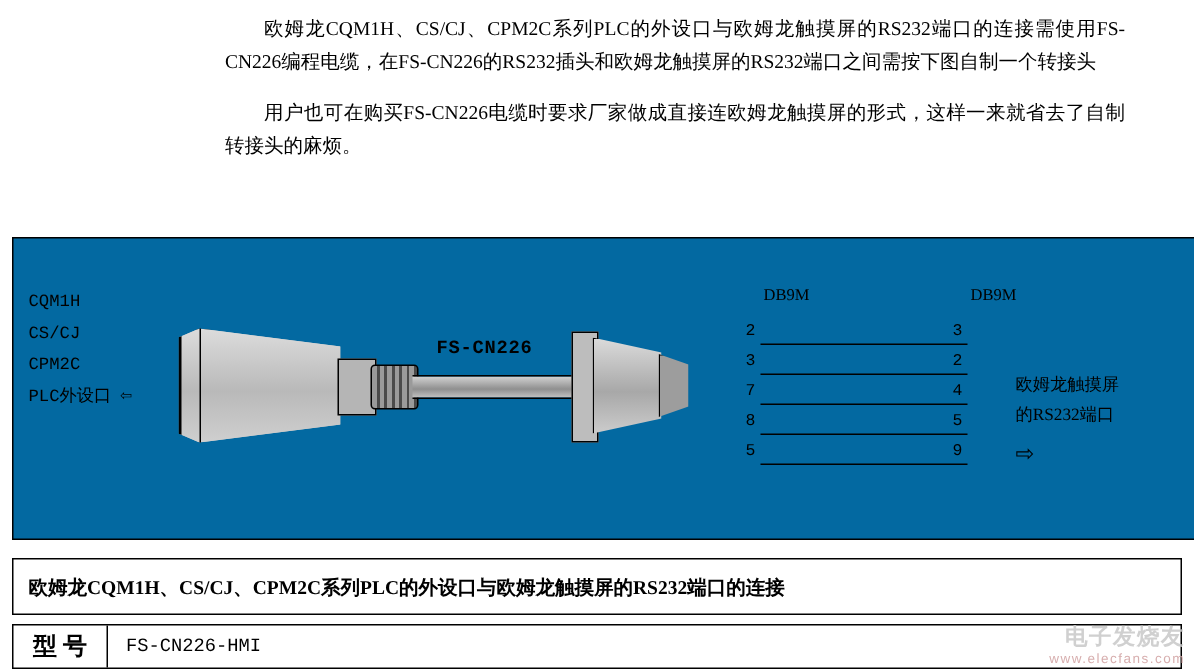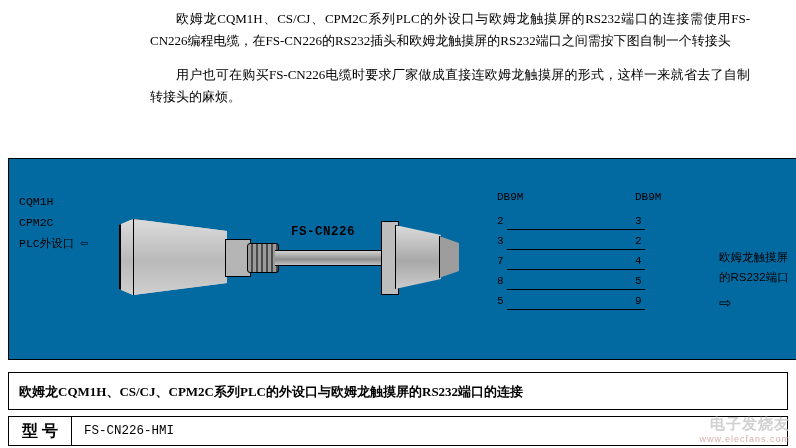--- a/index.html
+++ b/index.html
@@ -170,23 +170,24 @@
     clip-path: polygon(0 0, 20px 7px, 20px 35px, 0 42px);
   }
 
   
   .pin-col {
     position: absolute;
     font-family: "Liberation Mono", monospace;
     font-size: 11px;
   }
   .pin-head {
-    font-family: Liberation Mono, monospace;
+    font-family: Liberation Serif, serif;
     font-size: 11px;
     margin-bottom: 8px;
+    margin-left: 12px;
   }
   .pin-row {
     height: 20px;
     line-height: 20px;
   }
   .pins-left { left: 488px; top: 32px; width: 28px; text-align: left; }
   .pins-right { left: 626px; top: 32px; width: 28px; text-align: left; }
 
   
   .wire {
@@ -195,24 +196,23 @@
     width: 138px;
     height: 1px;
     background: #000;
   }
 
   
   .right-label {
     position: absolute;
     left: 668px;
     top: 88px;
-    font-family: Liberation Sans, sans-serif;
+    font-family: Liberation Serif, serif;
     font-size: 11.5px;
     line-height: 20px;
-    margin-left: 42px;
   }
   .right-arrow {
     margin-top: 6px;
     font-size: 15px;
   }
 
   
   .caption-bar {
     position: absolute;
     left: 8px;
@@ -289,20 +289,21 @@
 
 <div class="para-block">
   <p class="para indent">欧姆龙CQM1H、CS/CJ、CPM2C系列PLC的外设口与欧姆龙触摸屏的RS232端口的连接需使用FS-CN226编程电缆，在FS-CN226的RS232插头和欧姆龙触摸屏的RS232端口之间需按下图自制一个转接头</p>
   <p class="para indent">用户也可在购买FS-CN226电缆时要求厂家做成直接连欧姆龙触摸屏的形式，这样一来就省去了自制转接头的麻烦。</p>
 </div>
 
 <div class="diagram">
 
   <div class="left-labels">
     <div>CQM1H</div>
+    <div>CS/CJ</div>
     <div>CPM2C</div>
     <div>
       <span>PLC外设口</span><span class="left-arrow">⇦</span>
     </div>
   </div>
 
   <div class="connector-wrap">
     <div class="hood-left"></div>
     <div class="hood-left-shade"></div>
     <div class="hood-left-line"></div>

